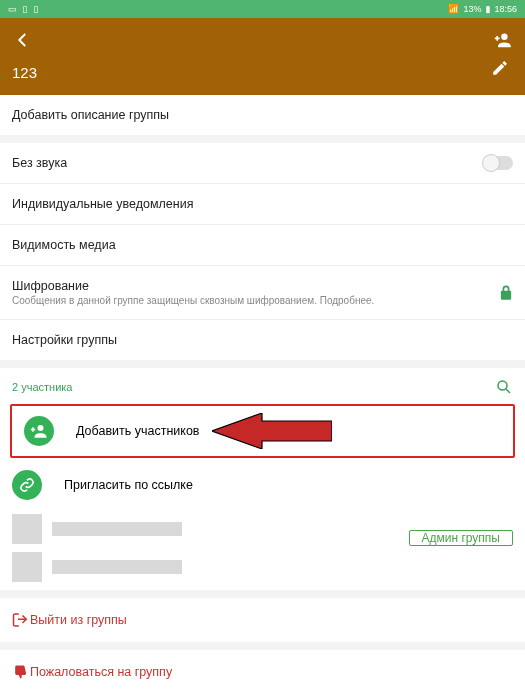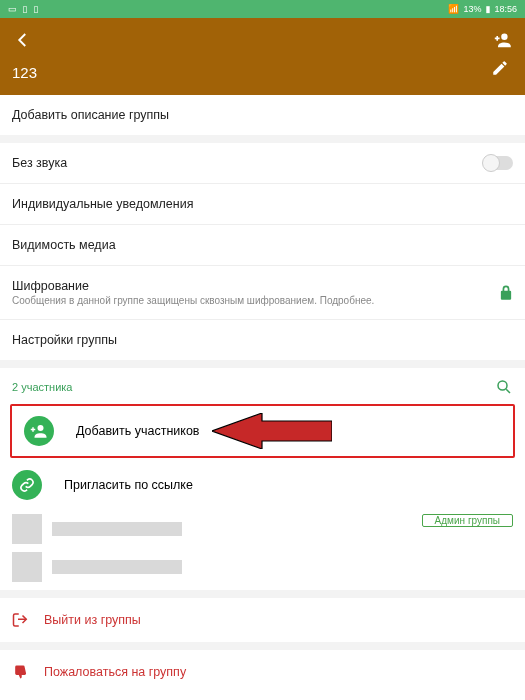--- a/index.html
+++ b/index.html
@@ -26,22 +26,22 @@
   .participants-head { display: flex; align-items: center; padding: 10px 12px 6px 12px; }
   .pcount { color: #3aa05a; font-size: 11px; }
   .search { color: #3aa05a; margin-left: auto; cursor: pointer; }
   .action-row { display: flex; align-items: center; padding: 10px 12px; gap: 22px; font-size: 12.5px; }
   .circle { width: 30px; height: 30px; border-radius: 50%; background: #34b257; display: flex; align-items: center; justify-content: center; }
   .highlight { border: 2.5px solid #d22; margin: 2px 10px; border-radius: 2px; position: relative; }
   .arrow { position: absolute; left: 200px; top: 0; bottom: 0; display: flex; align-items: center; pointer-events: none; }
   .p-item { display: flex; align-items: center; padding: 4px 12px 2px 12px; gap: 10px; position: relative; }
   .avatar { width: 30px; height: 30px; background: #d9d9d9; }
   .p-name { width: 130px; height: 14px; background: #d9d9d9; }
-  .admin-badge { position: absolute; right: 12px; top: 4px; font-size: 10px; color: #4aa54a; border: 1px solid #4aa54a; padding: 0 12px; border-radius: 2px; }
-  .exit-row { display: flex; align-items: center; padding: 14px 12px; gap: 14px; font-size: 12.5px; }
+  .admin-badge { position: absolute; right: 12px; top: 20px; font-size: 12px; color: #4aa54a; border: 1px solid #4aa54a; padding: 0 12px; border-radius: 2px; }
+  .exit-row { display: flex; align-items: center; padding: 14px 12px; font-size: 12.5px; }
   .exit-red { color: #c33; }
   .thumb-down { color: #c33; }
   svg { display: block; }
 </style>
 </head>
 <body>
 
 <div class="screen">
 
   <div class="statusbar">

